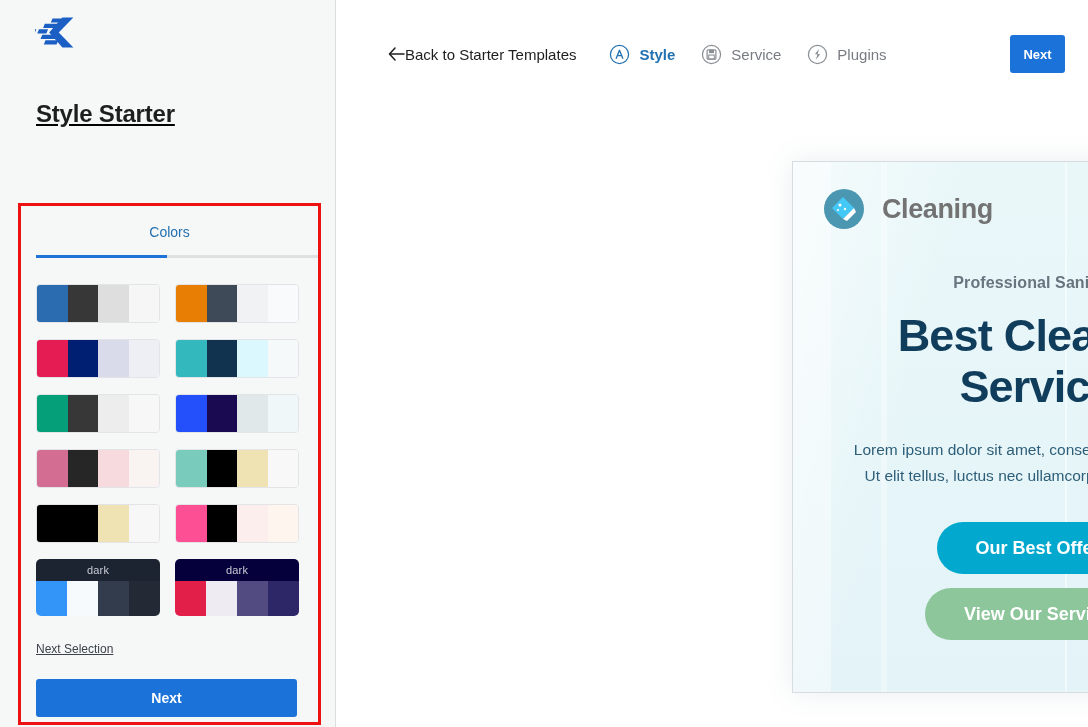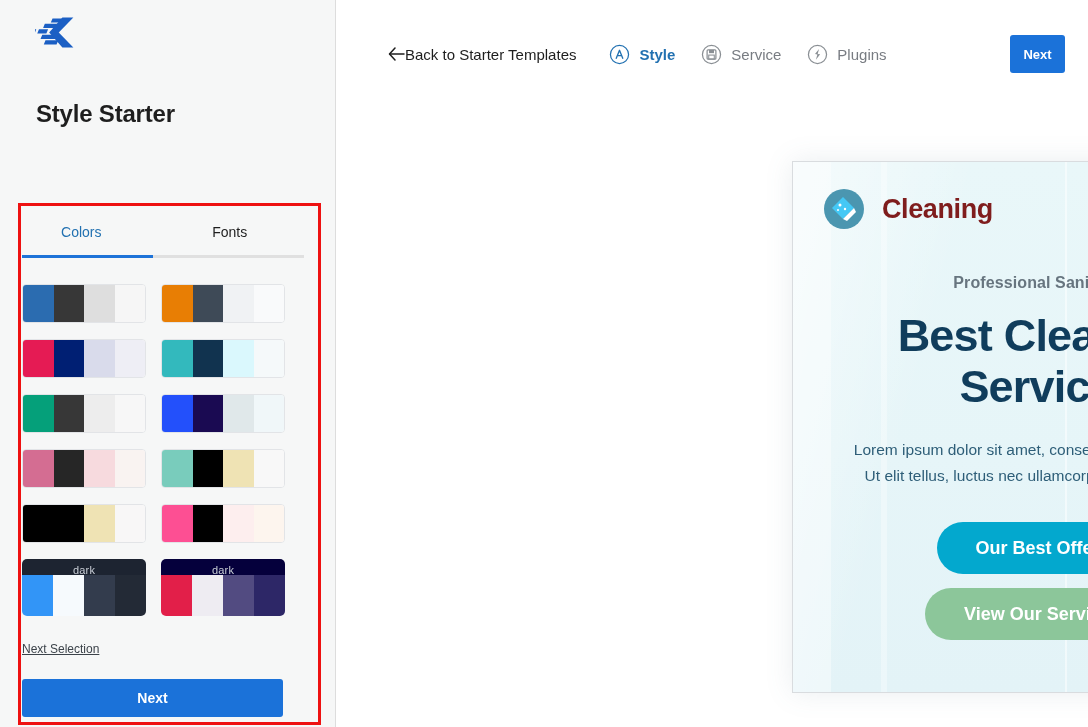--- a/index.html
+++ b/index.html
@@ -11,20 +11,21 @@
   }
   .app { position: relative; width: 1088px; height: 727px; display: flex; }
 
   
   .sidebar {
     width: 336px; height: 727px;
     background: #f6f7f7;
     border-right: 1px solid #dddddd;
     position: relative;
     flex: 0 0 336px;
+    text-decoration: underline;
   }
   .logo-wrap { padding: 16px 0 0 35px; height: 70px; }
   .logo { width: 42px; height: 34px; display: block; }
 
   .sidebar-head { padding: 0 36px; }
   .sidebar-title {
     font-size: 24px; font-weight: 600; color: #1e1e1e;
     letter-spacing: -0.2px; margin-top: 30px;
   }
   .sidebar-sub {
@@ -35,21 +36,21 @@
   
   .highlight-box {
     position: absolute;
     left: 18px; top: 203px; width: 303px; height: 522px;
     border: 3px solid #ee1111;
     pointer-events: none;
     z-index: 40;
   }
 
   .panel {
-    position: absolute; left: 7px; top: 206px; width: 297px; height: 516px;
+    position: absolute; left: 21px; top: 206px; width: 297px; height: 516px;
     display: flex; flex-direction: column;
   }
 
   .tabs { display: flex; height: 52px; position: relative; }
   .tab {
     flex: 1 1 50%;
     display: flex; align-items: center; justify-content: center;
     font-size: 14px; color: #1e1e1e; cursor: pointer;
     background: transparent; border: none;
     font-family: "Liberation Sans", sans-serif;
@@ -76,21 +77,21 @@
     display: flex; cursor: pointer;
     border: 1px solid #e2e4e7;
     background: #fff;
   }
   .palette .sw { flex: 1 1 25%; height: 100%; }
   .palette.dark-pal {
     flex-direction: column; height: 57px; border: none;
     border-radius: 5px; overflow: hidden;
   }
   .dark-label {
-    height: 16px; line-height: 22px; text-align: center;
+    height: 22px; line-height: 22px; text-align: center;
     font-size: 11px; color: #c7ccd4; letter-spacing: .2px;
   }
   .dark-row { flex: 1; display: flex; }
   .dark-row .sw { flex: 1 1 25%; }
 
   .clear-link {
     margin: 26px 0 0 15px;
     font-size: 12px; color: #3c434a; text-decoration: underline;
     cursor: pointer; display: inline-block; width: fit-content;
   }
@@ -148,21 +149,21 @@
   .pv-panel-b { position:absolute; left:88px; top:0; width:6px; height:100%;
     background: rgba(255,255,255,0.34); }
   .pv-panel-c { position:absolute; left:272px; top:0; width:2px; height:100%;
     background: rgba(255,255,255,0.50); }
 
   .pv-inner { position: absolute; inset: 0; right: 19px; overflow: hidden; }
 
   .pv-header { display: flex; align-items: center; padding: 26px 30px 0 30px; }
   .brand-logo { width: 42px; height: 42px; flex: 0 0 42px; }
   .brand-name {
-    font-size: 27px; font-weight: 700; color: #7f1d1d; margin-left: 17px;
+    font-size: 27px; font-weight: 700; color: #737373; margin-left: 17px;
     letter-spacing: -0.4px;
   }
 
   .pv-eyebrow {
     text-align: center; font-size: 16px; font-weight: 700; color: #67757f;
     margin-top: 44px; letter-spacing: .1px;
   }
   .pv-h1 {
     text-align: center; font-size: 45px; font-weight: 700; color: #103d5c;
     line-height: 51px; margin-top: 18px; letter-spacing: -0.8px;
@@ -203,21 +204,20 @@
     <div class="sidebar-head">
       <h1 class="sidebar-title">Style Starter</h1>
     </div>
 
     <div class="highlight-box"></div>
 
     <div class="panel">
 
       <div class="tabs">
         <button class="tab active">Colors</button>
-        <button class="tab">Fonts</button>
         <div class="tab-underline-track"></div>
         <div class="tab-underline"></div>
       </div>
 
       <div class="palettes" id="palettes">
           <div class="palette">
             <div class="sw" style="background: rgb(43, 108, 176);"></div>
             <div class="sw" style="background: rgb(55, 55, 55);"></div>
             <div class="sw" style="background: rgb(222, 222, 222);"></div>
             <div class="sw" style="background: rgb(246, 246, 246);"></div>

